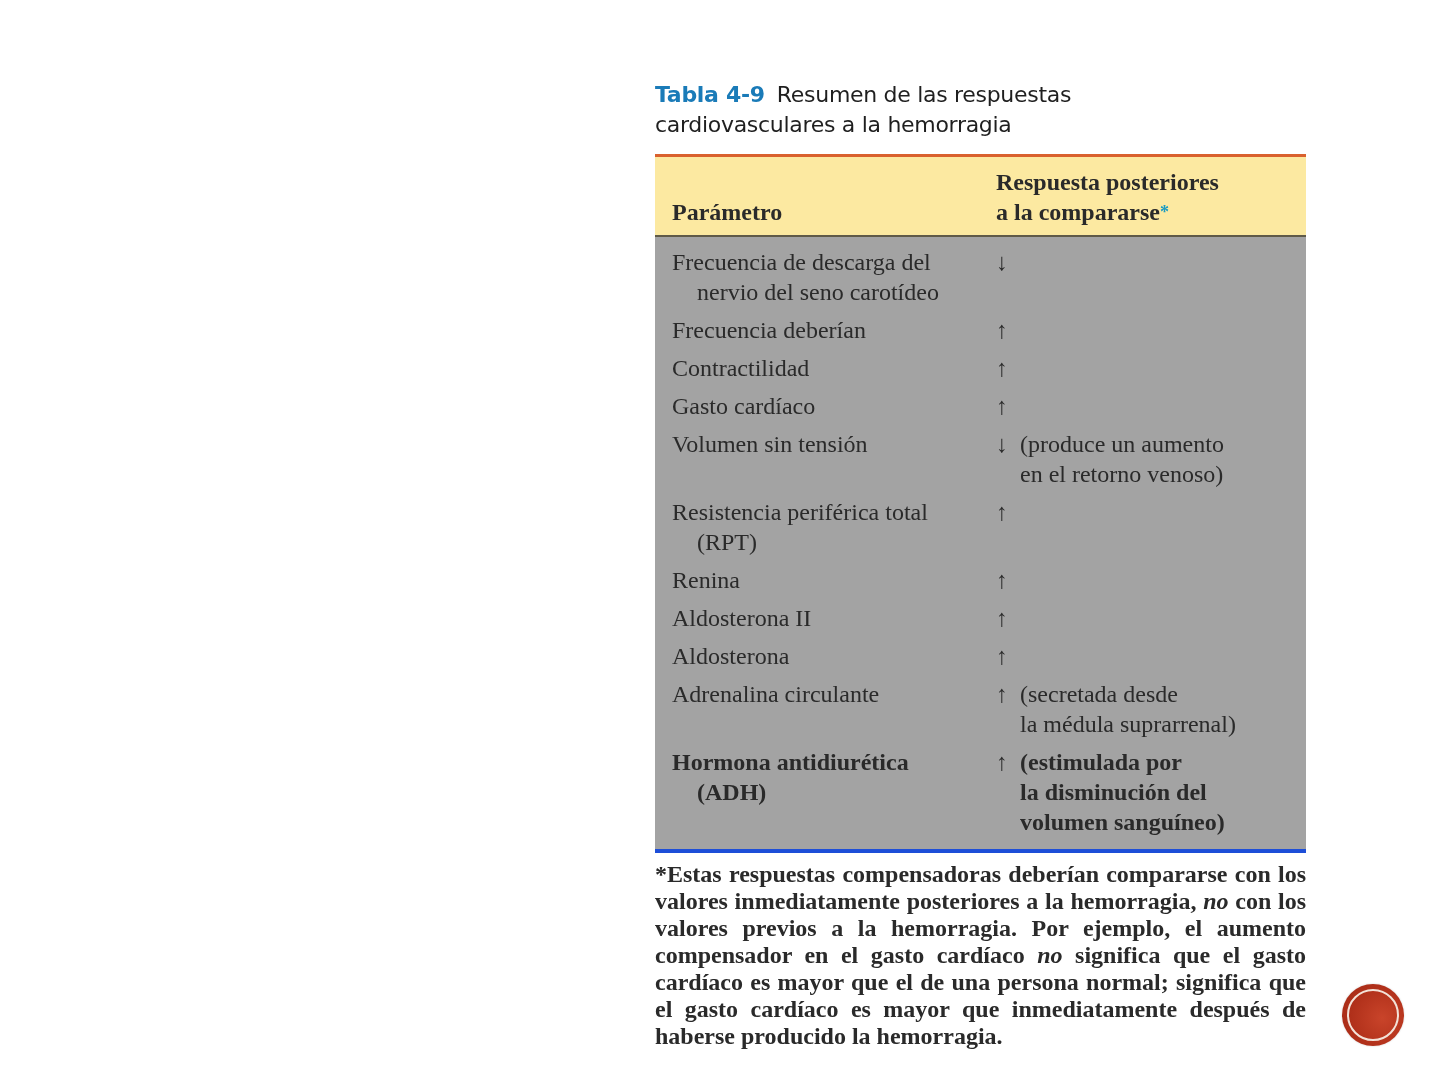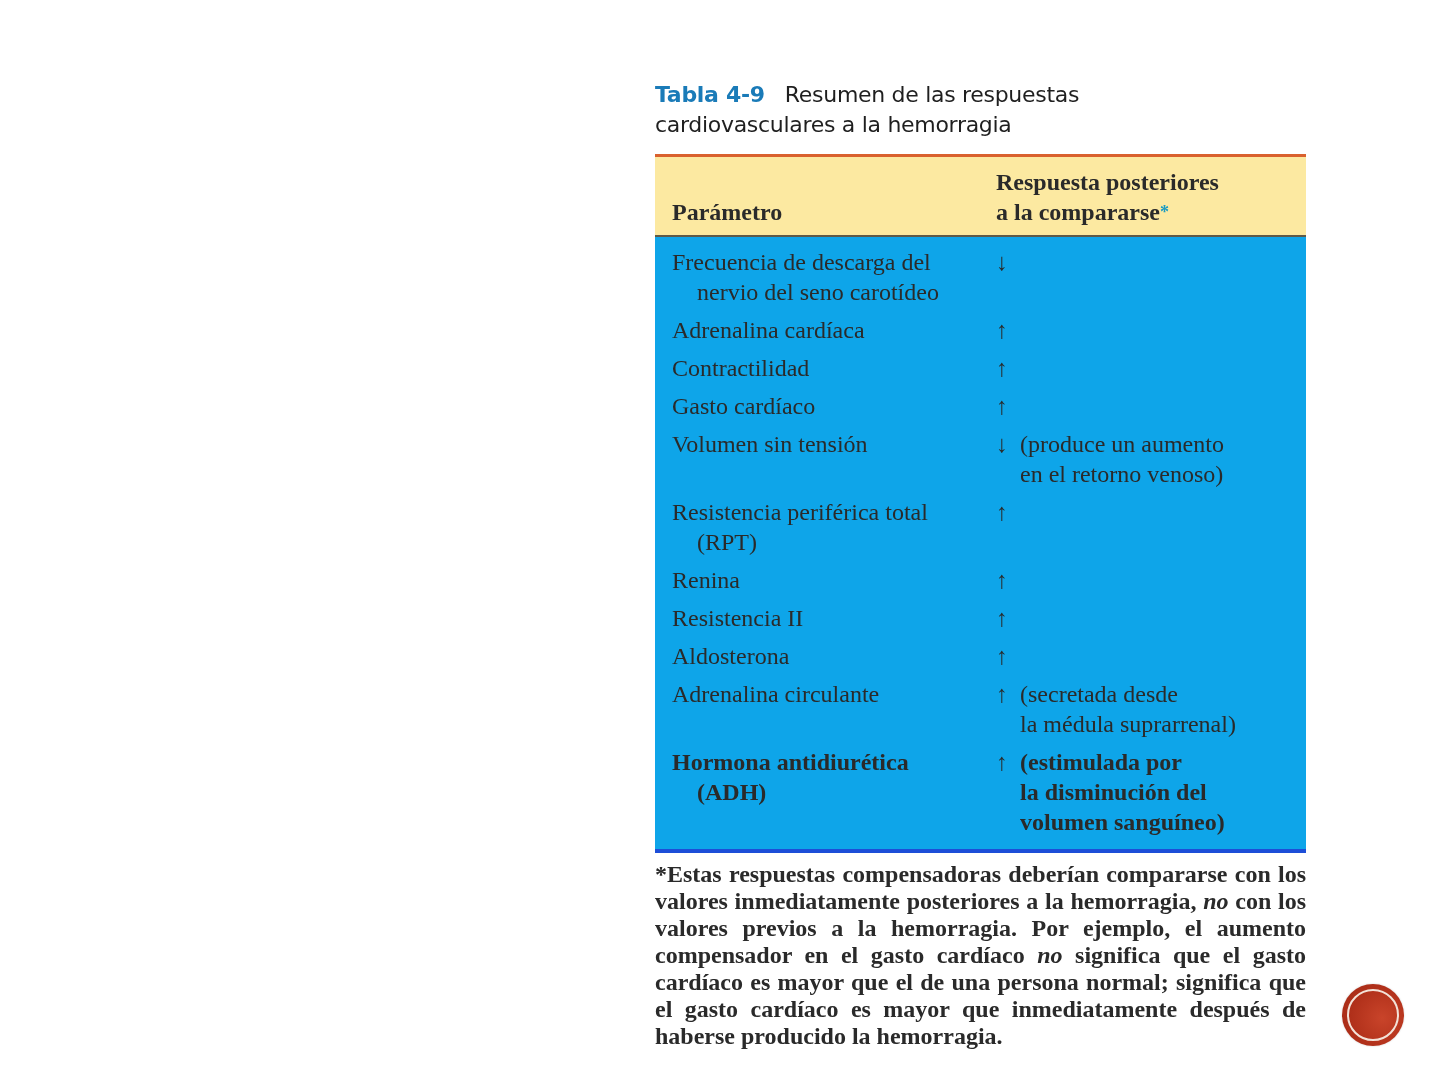--- a/index.html
+++ b/index.html
@@ -21,21 +21,21 @@
       font-family: "DejaVu Sans", sans-serif;
       font-size: 22px;
       line-height: 30px;
       color: #1f1f1f;
       margin: 0 0 14px 0;
       letter-spacing: -0.3px;
     }
     .caption .label {
       color: #1a7bb8;
       font-weight: bold;
-      margin-right: 20px;
+      margin-right: 12px;
     }
     table.data {
       width: 651px;
       border-collapse: collapse;
       font-family: "Liberation Serif", serif;
       font-size: 24px;
       color: #2a2a2a;
     }
     table.data thead tr {
       background: #fce9a1;
@@ -44,21 +44,21 @@
       font-weight: bold;
       text-align: left;
       vertical-align: bottom;
       line-height: 30px;
       padding: 10px 0 8px 17px;
       border-top: 3px solid #d9612e;
       border-bottom: 2px solid #5f5a48;
     }
     table.data thead th.col2 { padding-left: 10px; }
     .asterisk { color: #1a9bc2; font-size: 18px; vertical-align: top; }
-    table.data tbody { background: #0ea5e9; }
+    table.data tbody { background: #a3a3a3; }
     table.data tbody td {
       vertical-align: top;
       line-height: 30px;
       padding: 0;
     }
     table.data tbody td.param {
       padding-left: 17px;
       width: 314px;
     }
     .param-line2 { display: block; padding-left: 25px; }
@@ -120,21 +120,21 @@
         <tr class="first">
           <td class="param"><span>Frecuencia de descarga del</span><span class="param-line2">nervio del seno carotídeo</span></td>
           <td>
             <div class="resp-wrap">
               <span class="arrow">↓</span>
               <div></div>
             </div>
           </td>
         </tr>
         <tr>
-          <td class="param"><span>Adrenalina cardíaca</span></td>
+          <td class="param"><span>Frecuencia deberían</span></td>
           <td>
             <div class="resp-wrap">
               <span class="arrow">↑</span>
               <div></div>
             </div>
           </td>
         </tr>
         <tr>
           <td class="param"><span>Contractilidad</span></td>
           <td>
@@ -177,21 +177,21 @@
         <tr>
           <td class="param"><span>Renina</span></td>
           <td>
             <div class="resp-wrap">
               <span class="arrow">↑</span>
               <div></div>
             </div>
           </td>
         </tr>
         <tr>
-          <td class="param"><span>Resistencia II</span></td>
+          <td class="param"><span>Aldosterona II</span></td>
           <td>
             <div class="resp-wrap">
               <span class="arrow">↑</span>
               <div></div>
             </div>
           </td>
         </tr>
         <tr>
           <td class="param"><span>Aldosterona</span></td>
           <td>

